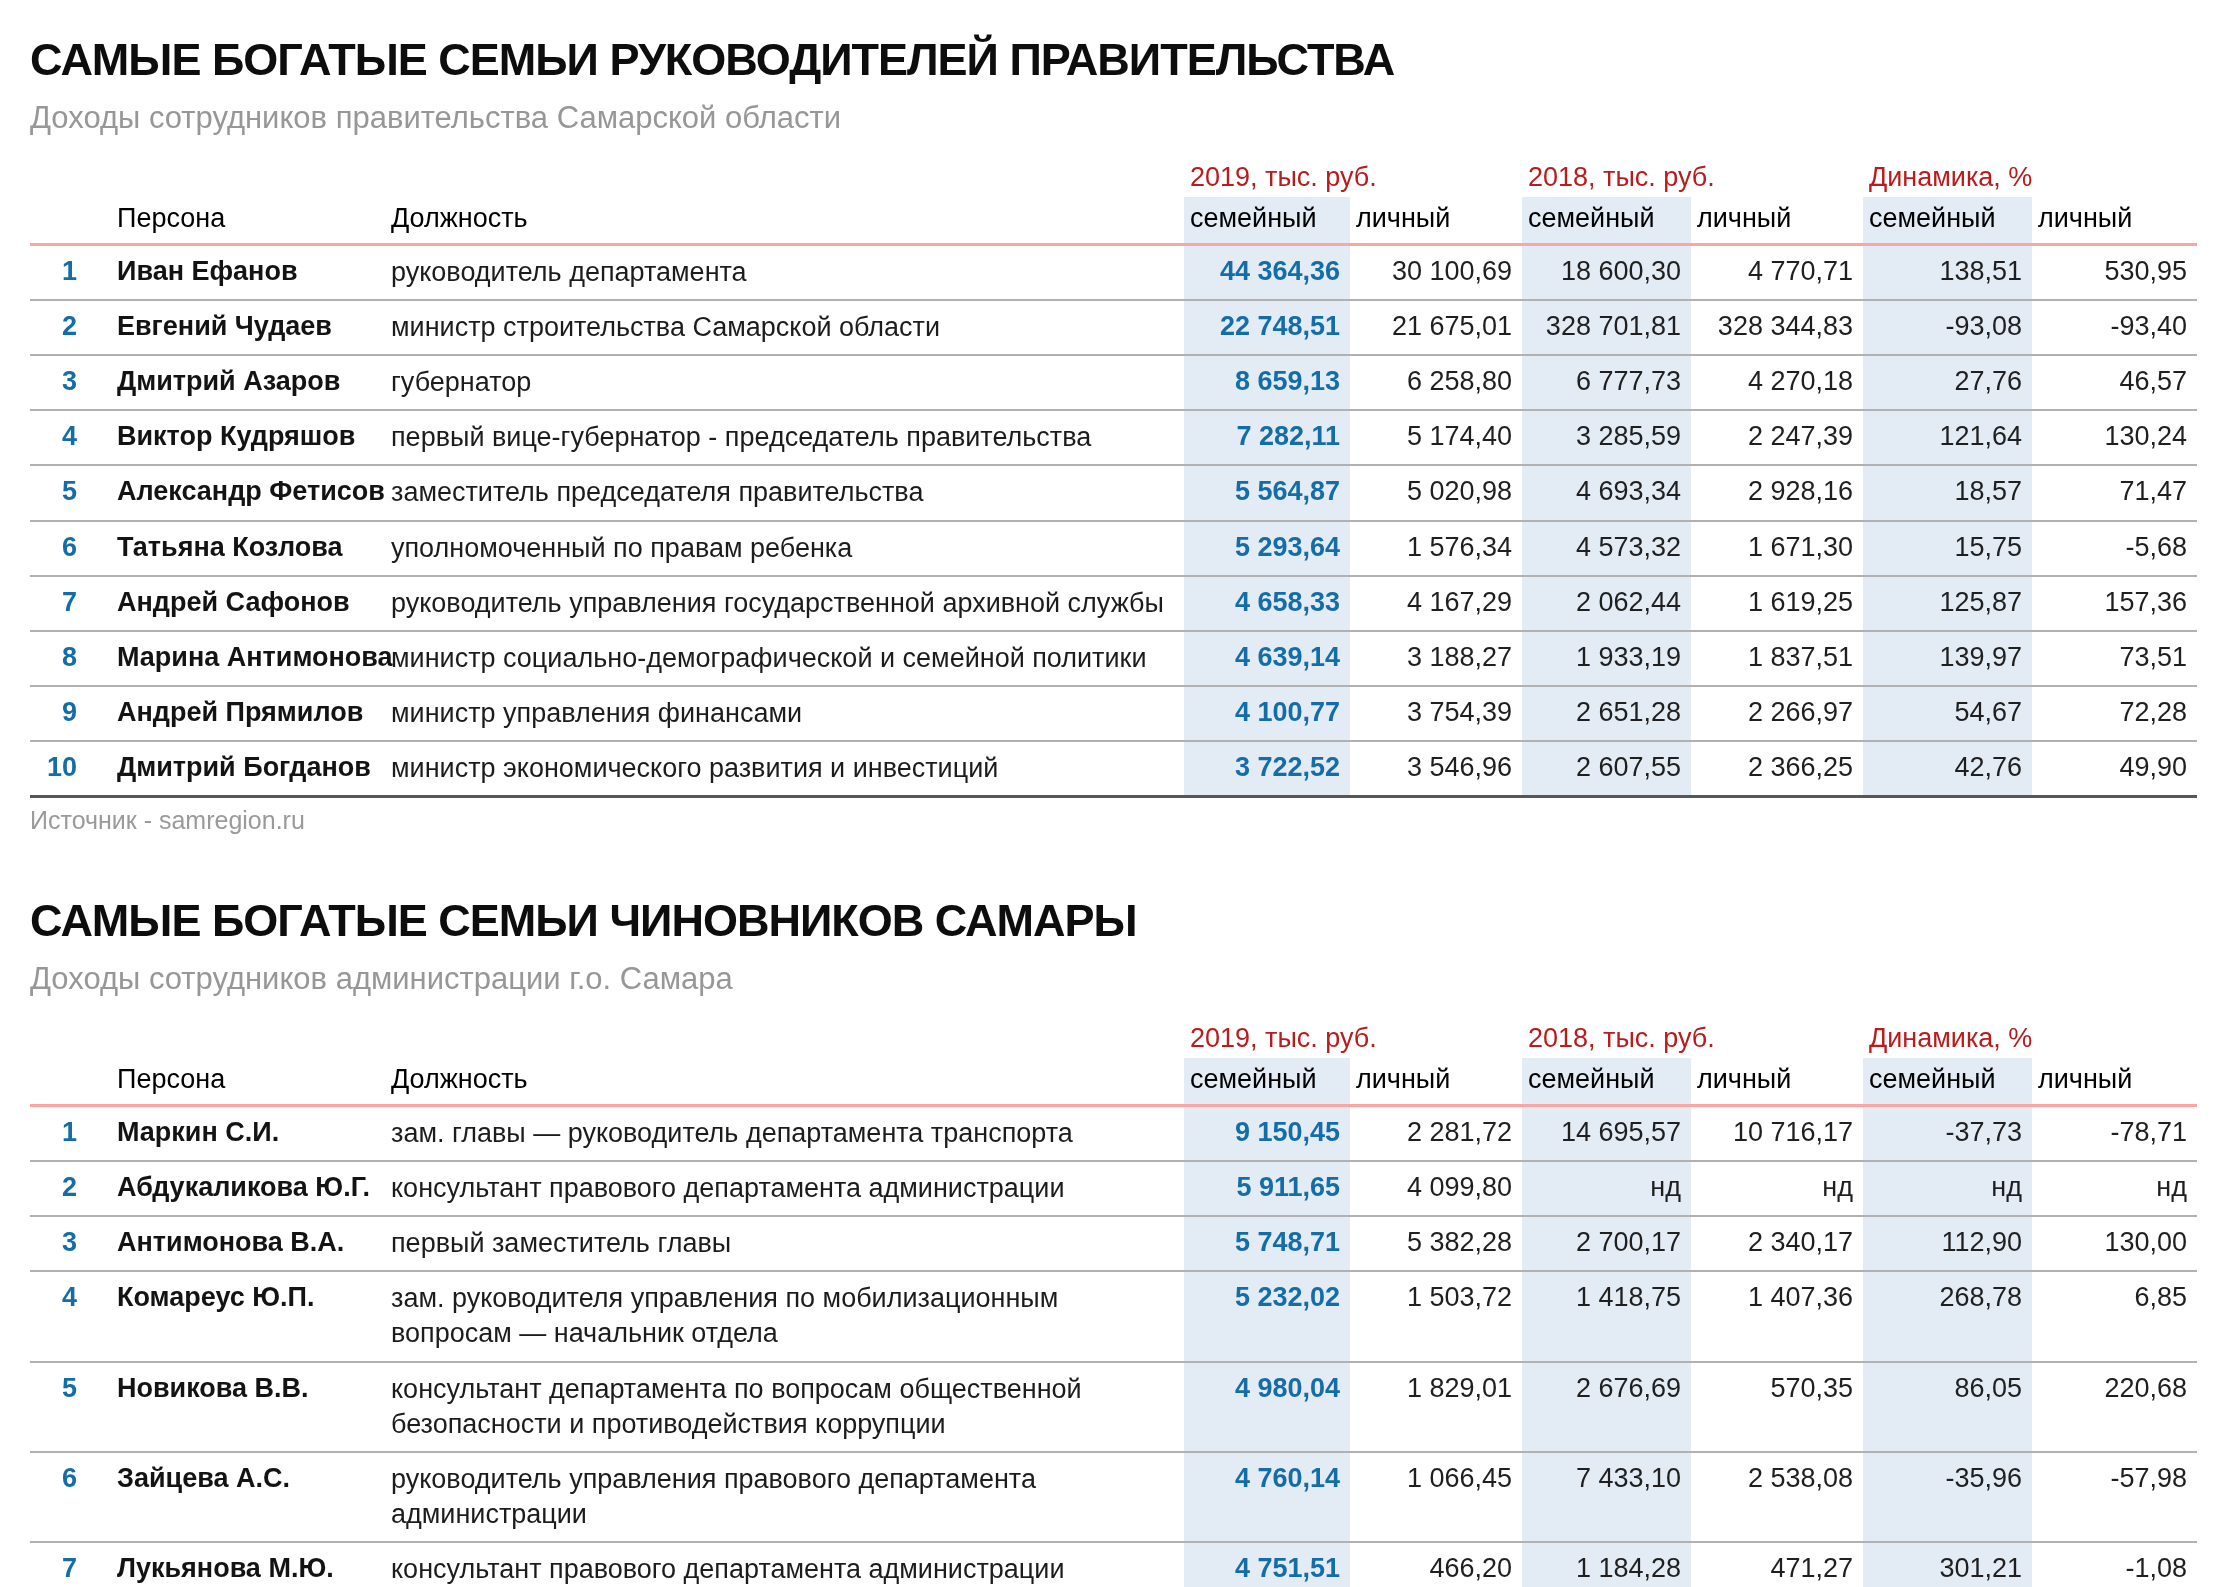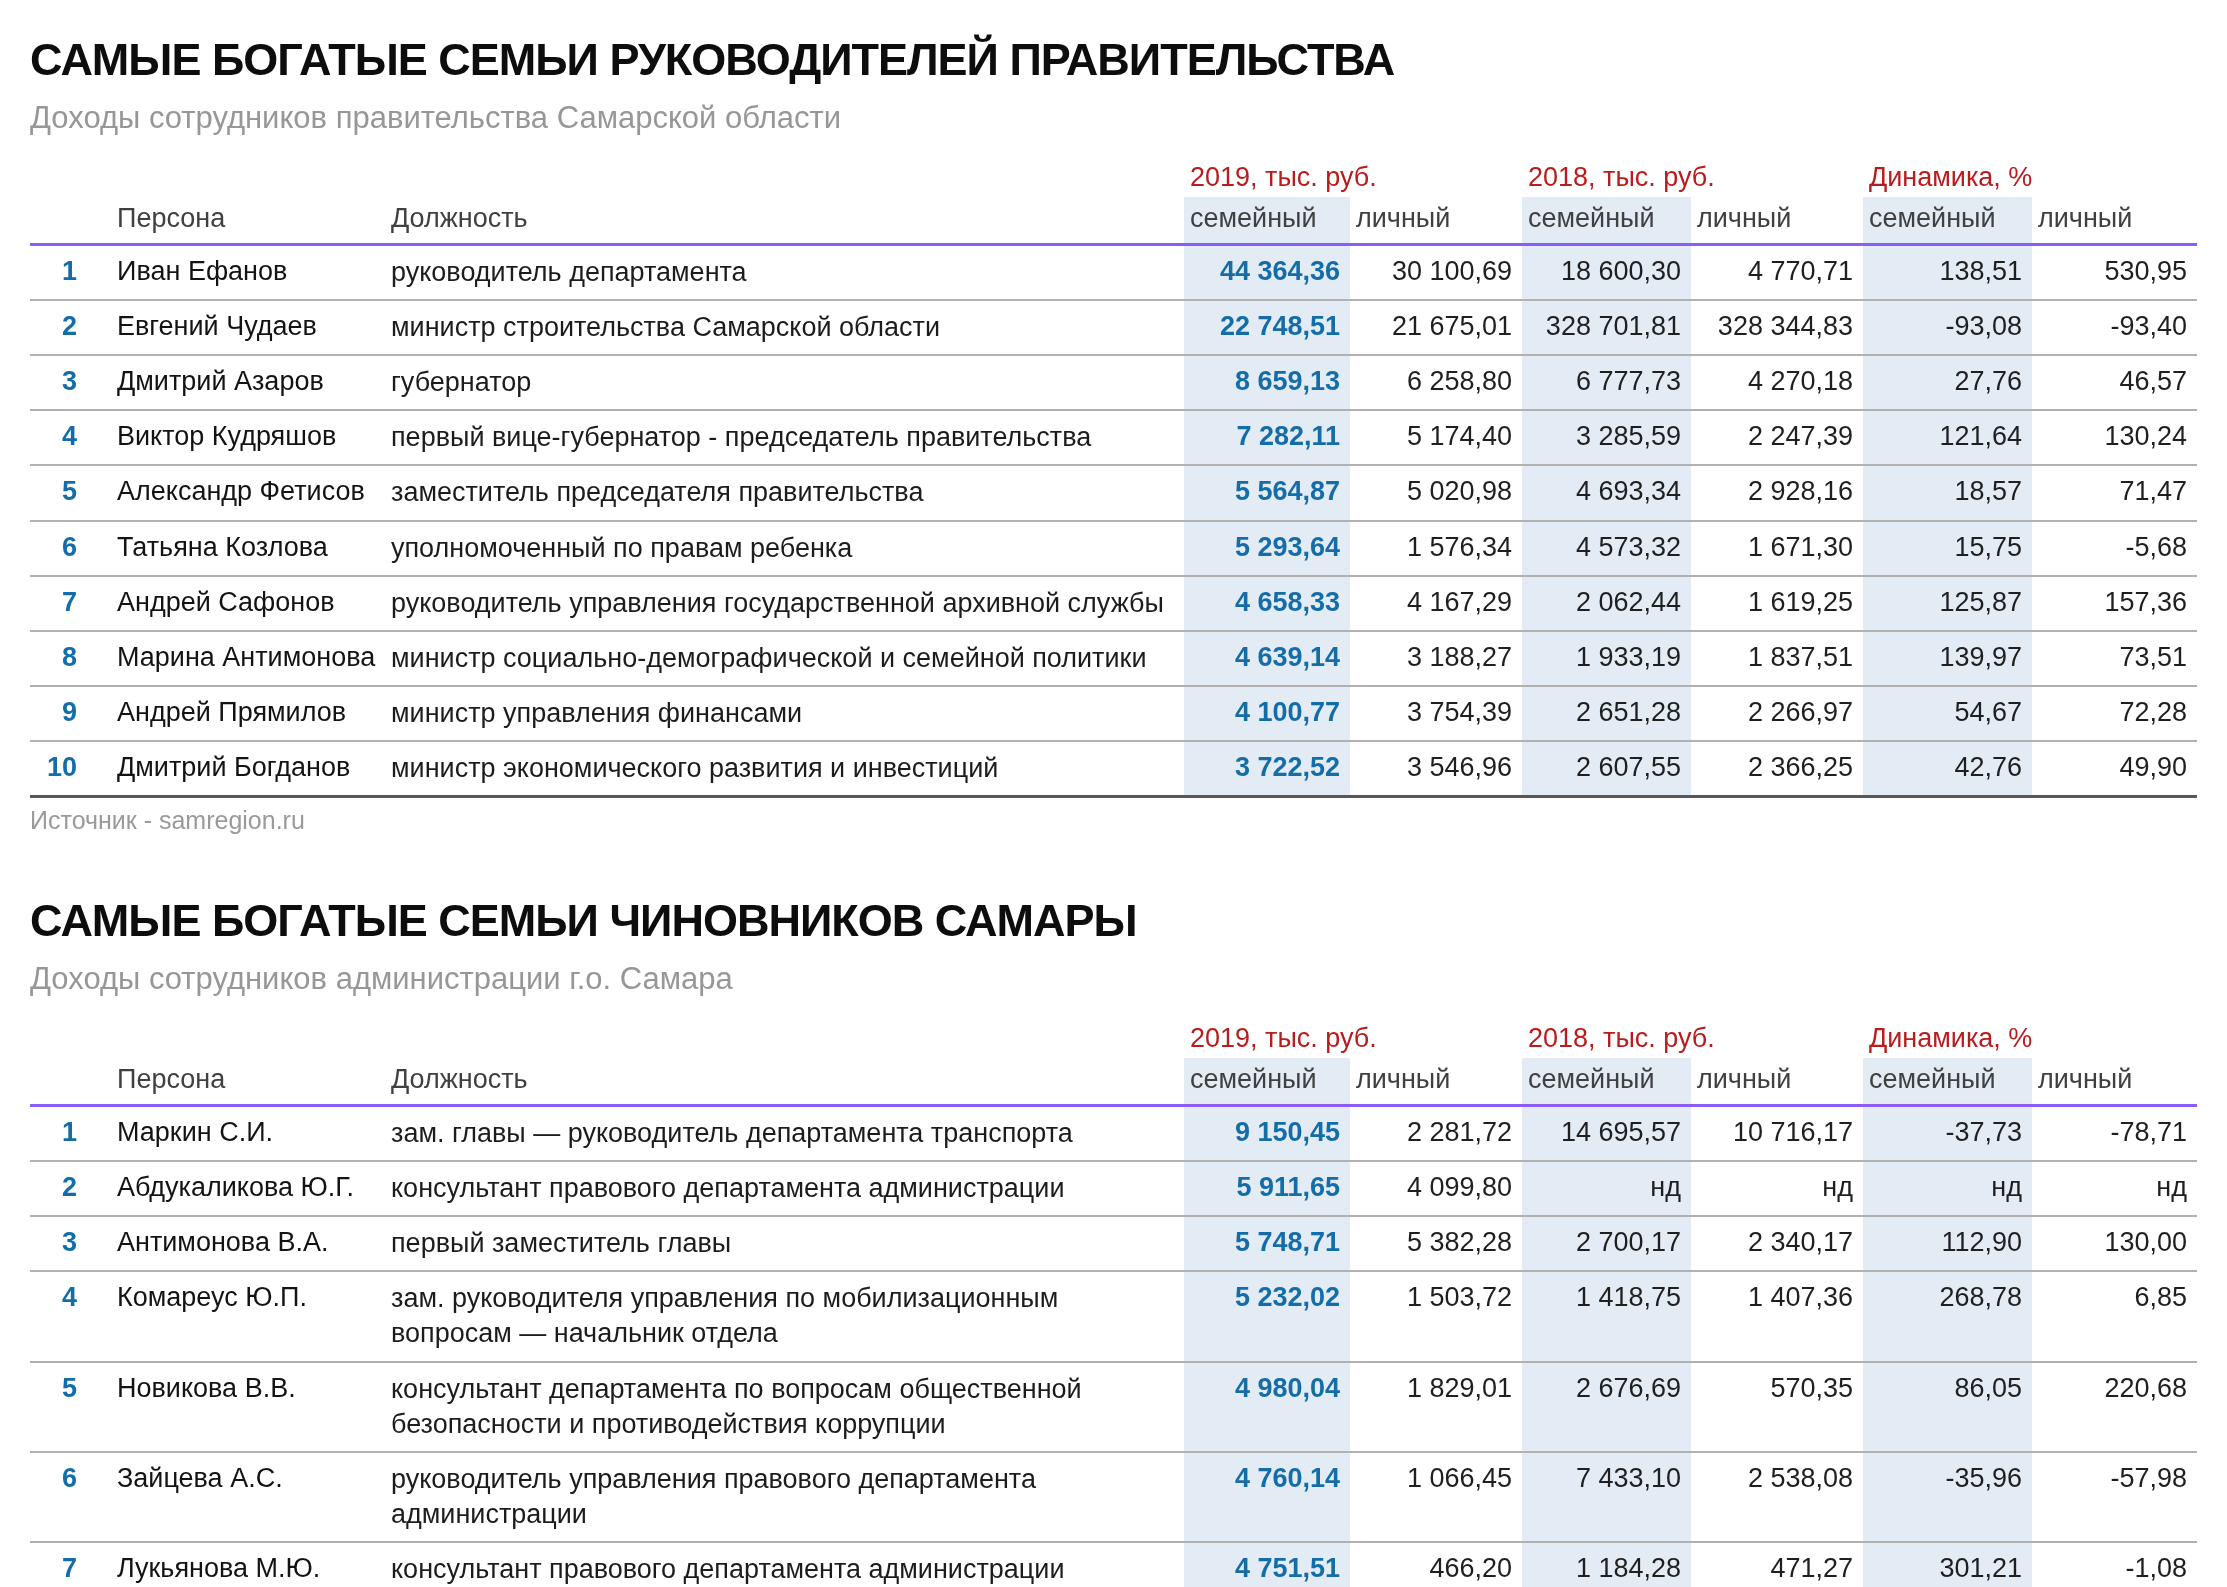--- a/index.html
+++ b/index.html
@@ -22,33 +22,33 @@
   .subtitle{
     margin:16px 0 0 0;
     font-size:31px;color:#979797;font-weight:400;
   }
   .grid{display:grid;grid-template-columns:var(--cols);align-items:stretch;}
   .header-groups{margin-top:24px;font-size:27px;color:#b91c1c;}
   .header-groups .glabel{padding:2px 0 4px 6px;white-space:nowrap;}
   .g1{grid-column:4 / span 2;}
   .g2{grid-column:6 / span 2;}
   .g3{grid-column:8 / span 2;}
-  .header-cols{font-size:27px;border-bottom:3px solid #8b5cf6;color:#404040;}
+  .header-cols{font-size:27px;border-bottom:3px solid #fca5a5;color:#000000;}
   .header-cols .cell{padding:5px 0 9px 6px;white-space:nowrap;}
   .header-cols .hperson{padding-left:32px;}
   .band{background:var(--band);}
   .rows{border-bottom:3px solid #575757;}
   .row{font-size:27px;border-bottom:2px solid #b1b1b1;}
   .row:last-child{border-bottom:none;}
   .cell{padding:9px 6px;line-height:1.2;}
   .rank{
     color:var(--accent);font-weight:700;text-align:right;
     padding-right:8px;white-space:nowrap;
   }
-  .person{font-weight:400;color:#131313;padding-left:32px;white-space:nowrap;}
+  .person{font-weight:700;color:#131313;padding-left:32px;white-space:nowrap;}
   .position{padding-left:6px;line-height:1.3;color:#1c1c1c;}
   .num{text-align:right;white-space:nowrap;padding-right:10px;color:#1f1f1f;}
   .fam19{color:var(--accent);font-weight:700;}
   .source{
     margin:8px 0 0 0;font-size:25px;color:#9a9a9a;font-weight:400;
   }
   .table-block + .table-block{margin-top:62px;}
 </style>
 </head>
 <body>

